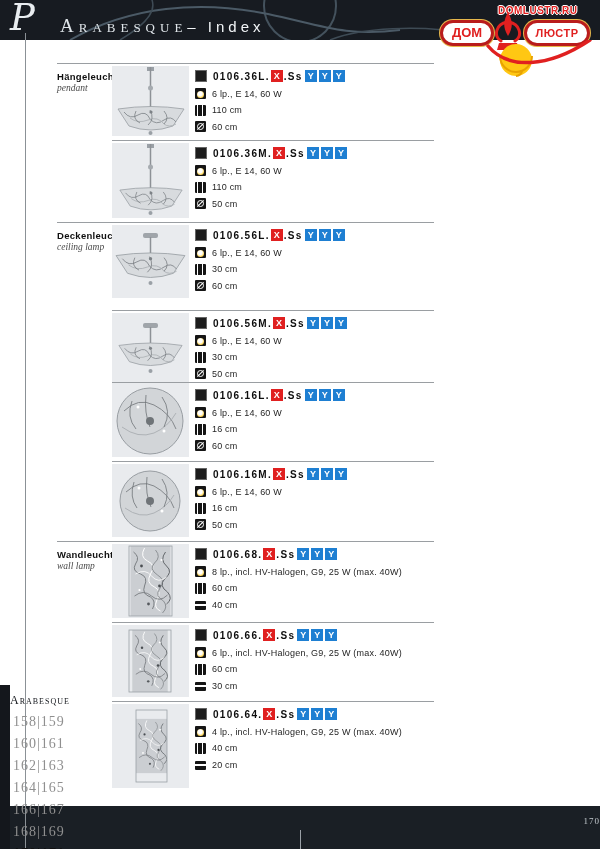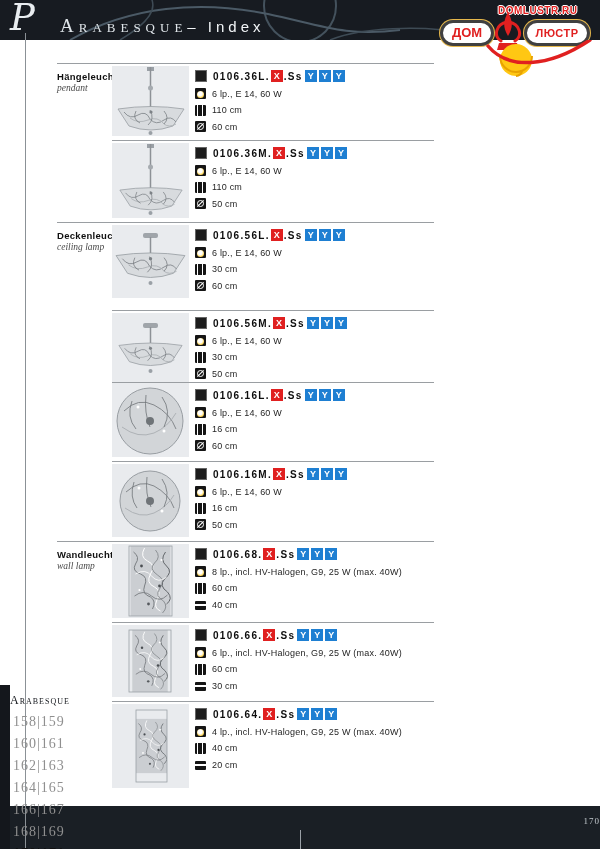--- a/index.html
+++ b/index.html
@@ -17,21 +17,21 @@
   .title-suffix{font-size:15px;letter-spacing:4px;color:#f2f5f7;margin-left:0;}
 
   
   .vline{position:absolute;left:25px;top:33px;width:1px;height:816px;background:#8b9196;z-index:2;}
   .left-strip{position:absolute;left:0;top:685px;width:10px;height:164px;background:#14171c;z-index:2;}
 
   
   .wm{position:absolute;left:438px;top:2px;width:160px;height:78px;z-index:6;}
   .wm-url{position:absolute;left:60px;top:3px;font-size:10px;font-weight:bold;letter-spacing:.5px;color:#e02020;
           text-shadow:-1px 0 0 #fff,1px 0 0 #fff,0 -1px 0 #fff,0 1px 0 #fff;}
-  .wm-pill{position:absolute;top:18px;height:20px;background:#fff;border:3px solid #404040;border-radius:14px;
+  .wm-pill{position:absolute;top:18px;height:20px;background:#fff;border:3px solid #b91c1c;border-radius:14px;
            color:#e02020;font-weight:bold;text-align:center;box-shadow:0 0 0 1px #e6b84c;}
   .wm-pill.l{left:2px;width:48px;font-size:13px;line-height:20px;}
   .wm-pill.r{left:86px;width:60px;font-size:11px;line-height:20px;letter-spacing:.5px;}
   .wm-chand{position:absolute;left:50px;top:8px;}
   .wm-ball{position:absolute;left:48px;top:38px;}
 
   
   .row{position:absolute;left:0;width:600px;}
   .sep{position:absolute;top:0;height:1px;background:#9a9ea2;}
   .row.grp .sep{left:57px;width:377px;}

